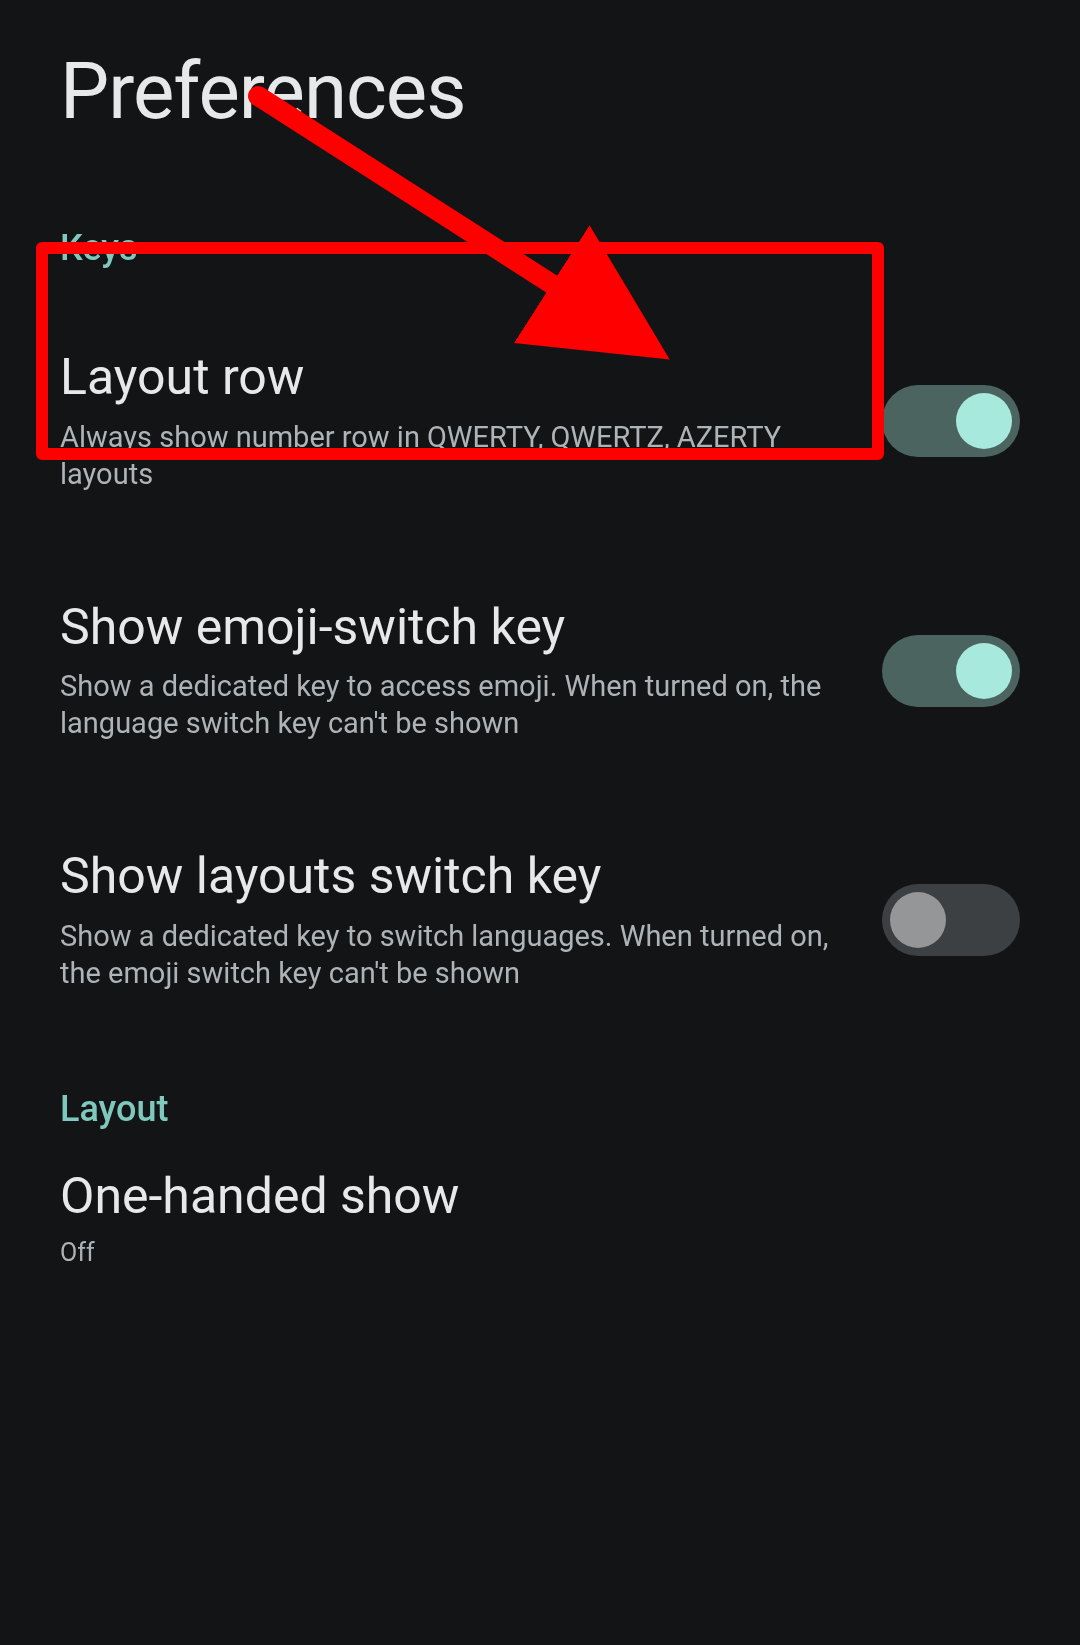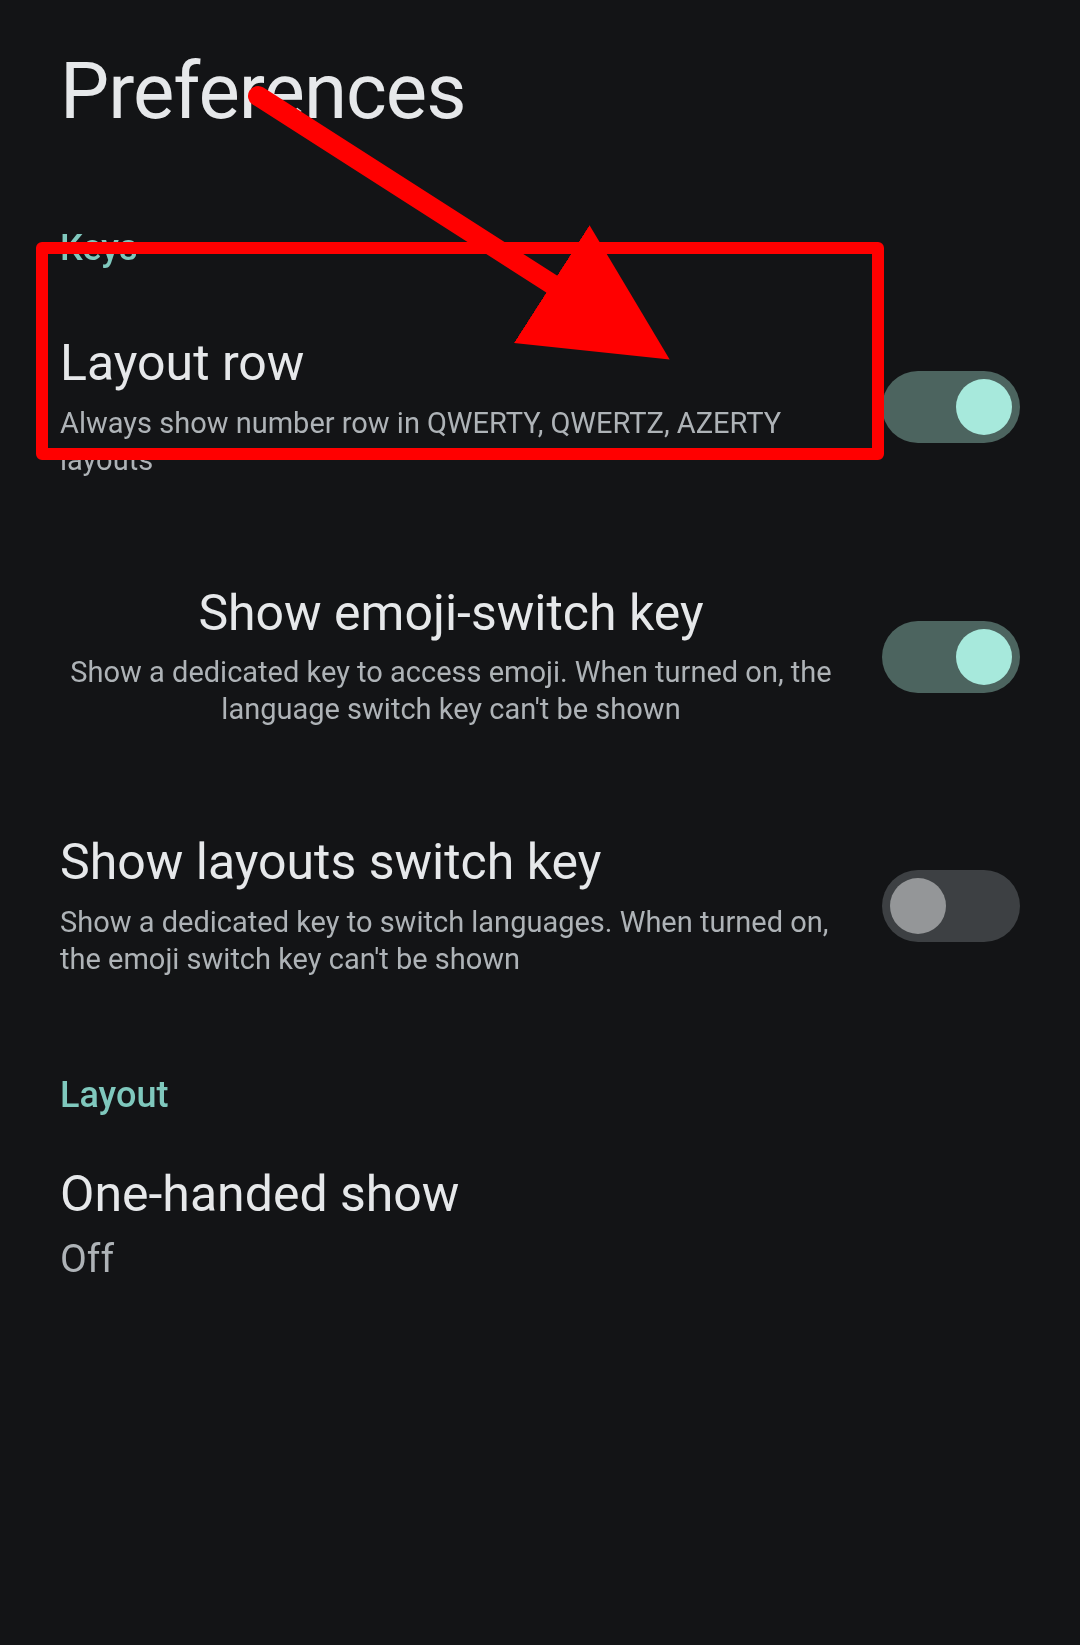--- a/index.html
+++ b/index.html
@@ -23,21 +23,21 @@
     font-weight: 400;
     color: #e6e8ea;
     letter-spacing: -1px;
     margin-bottom: 90px;
     margin-top: 6px;
   }
   .section-header {
     font-size: 36px;
     color: #7fc8bd;
     font-weight: 500;
-    margin-bottom: 26px;
+    margin-bottom: 40px;
   }
   .setting-row {
     display: flex;
     align-items: center;
     justify-content: space-between;
     padding: 40px 0 50px 0;
     gap: 40px;
   }
   .setting-text {
     flex: 1;
@@ -49,21 +49,21 @@
     color: #e6e8ea;
     line-height: 1.15;
     margin-bottom: 12px;
   }
   .setting-desc {
     font-size: 29px;
     color: #aeb3b7;
     line-height: 1.28;
   }
   .setting-value {
-    font-size: 39px;
+    font-size: 25px;
     color: #aeb3b7;
     margin-top: 6px;
   }
   .toggle {
     position: relative;
     width: 138px;
     height: 72px;
     border-radius: 36px;
     flex-shrink: 0;
   }
@@ -110,21 +110,21 @@
     <div class="setting-text">
       <div class="setting-title">Layout row</div>
       <div class="setting-desc">Always show number row in QWERTY, QWERTZ, AZERTY layouts</div>
     </div>
     <div class="toggle on">
       <div class="track"></div>
       <div class="knob"></div>
     </div>
   </div>
 
-  <div class="setting-row" style="padding-top:56px;text-align:center;">
+  <div class="setting-row" style="padding-top:56px;">
     <div class="setting-text">
       <div class="setting-title">Show emoji-switch key</div>
       <div class="setting-desc">Show a dedicated key to access emoji. When turned on, the language switch key can't be shown</div>
     </div>
     <div class="toggle on">
       <div class="track"></div>
       <div class="knob"></div>
     </div>
   </div>
 
@@ -132,21 +132,21 @@
     <div class="setting-text">
       <div class="setting-title">Show layouts switch key</div>
       <div class="setting-desc">Show a dedicated key to switch languages. When turned on, the emoji switch key can't be shown</div>
     </div>
     <div class="toggle off">
       <div class="track"></div>
       <div class="knob"></div>
     </div>
   </div>
 
-  <div class="section-header" style="margin-top:46px; margin-bottom:24px;">Layout</div>
+  <div class="section-header" style="margin-top:46px; margin-bottom:12px;">Layout</div>
 
   <div class="setting-row" style="padding-top:26px; padding-bottom:40px;">
     <div class="setting-text">
       <div class="setting-title">One-handed show</div>
       <div class="setting-value">Off</div>
     </div>
   </div>
 
 </div>
 

